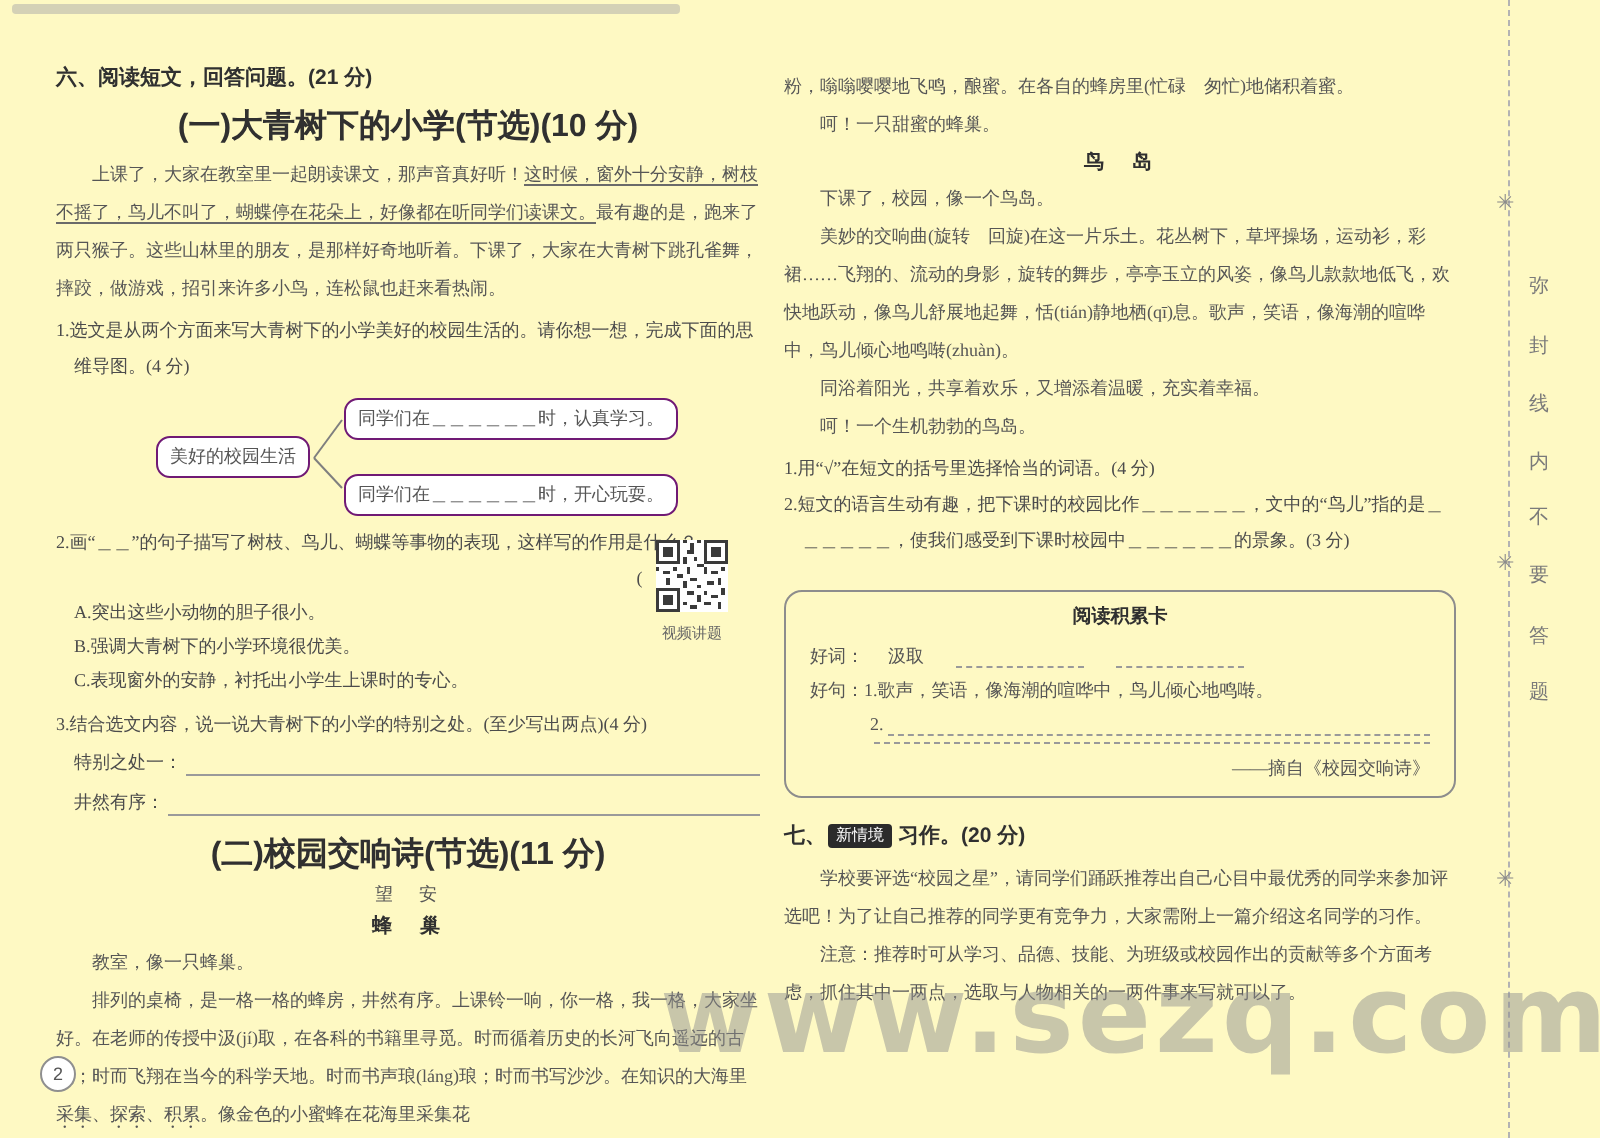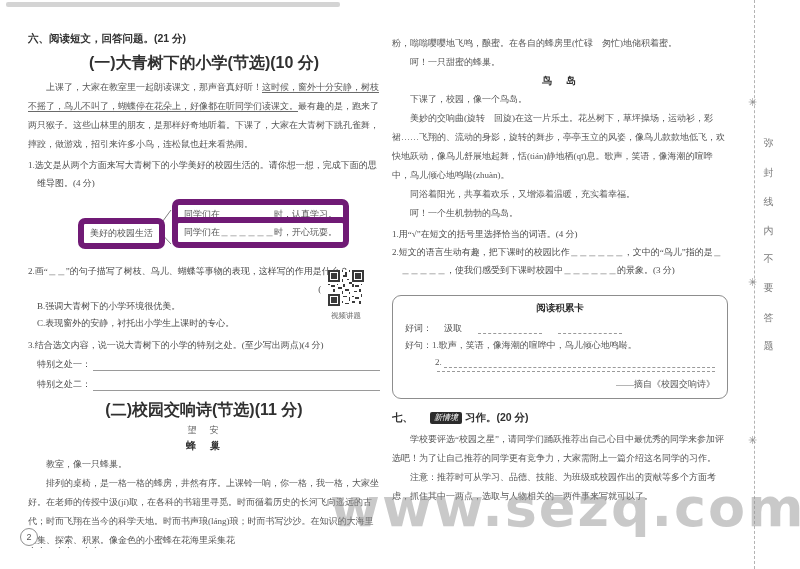--- a/index.html
+++ b/index.html
@@ -1,60 +1,60 @@
 <!DOCTYPE html>
 <html><head>
 <meta charset="utf-8">
 <style>
   html,body{margin:0;padding:0;background:#e9e9e9;}
-  .sheet{position:relative;width:800px;height:569px;background:#ffffff;overflow:hidden;
+  .sheet{position:relative;width:800px;height:569px;background:#fef9c3;overflow:hidden;
          font-family:"Liberation Serif","DejaVu Serif",serif;color:#4a4a4a;}
   .page{position:absolute;}
   .page-left{left:28px;top:32px;width:352px;}
   .page-right{left:392px;top:34px;width:336px;}
   .hd{font-family:"Liberation Sans","DejaVu Sans",sans-serif;font-weight:bold;color:#303030;font-size:16px;}
   .sec{font-size:10.5px;margin:0 0 7px 0;}
   .ctr{text-align:center;}
   p{margin:0;}
   .psg{font-size:9px;line-height:19px;color:#565656;}
   .ind{text-indent:2em;}
   .q{font-size:9px;line-height:18px;color:#4c4c4c;}
   .hang{padding-left:1em;text-indent:-1em;}
   .mt2{margin-top:2px;}.mt4{margin-top:4px;}.mt6{margin-top:6px;}
   .ul{text-decoration:underline;text-underline-offset:2px;text-decoration-color:#6a6a6a;}
   .dots{-webkit-text-emphasis:filled dot #555;text-emphasis:filled dot #555;
         -webkit-text-emphasis-position:under right;text-emphasis-position:under right;}
   
   .mindmap{position:relative;height:62px;margin:5px 0 3px 0;}
-  .mm-box{position:absolute;border:6px solid #701a75;border-radius:7px;padding:3px 6px;
+  .mm-box{position:absolute;border:1px solid #701a75;border-radius:7px;padding:3px 6px;
           font-size:9px;line-height:13px;color:#555;background:#fff;white-space:nowrap;}
   .mm-root{left:50px;top:21px;}
   .mm-b1{left:144px;top:2px;}
-  .mm-b2{left:144px;top:20px;}
+  .mm-b2{left:144px;top:40px;}
   .mm-lines{position:absolute;left:128px;top:0;}
   .slot{font-size:9px;line-height:18px;text-align:right;padding-right:16px;color:#4c4c4c;}
   .opt{padding-left:1em;line-height:17px;}
   .blank-row{display:flex;font-size:9px;line-height:20px;padding-left:1em;color:#4c4c4c;}
   .wline{flex:1;border-bottom:1px solid #9a9a9a;margin:0 0 3px 2px;}
   .author{font-size:9px;color:#565656;letter-spacing:2px;margin-top:3px;}
   .poem-t{letter-spacing:2px;margin-top:2px;font-size:10px;}
   
   .card{border:1px solid #8d8d8d;border-radius:9px;padding:6px 12px 7px 12px;margin-top:16px;
         font-size:9px;color:#555;}
   .card-title{font-size:9.5px;margin-bottom:5px;}
   .card-row{display:flex;align-items:flex-end;line-height:17px;}
   .gap{margin-left:12px;}
   .dblank{width:64px;border-bottom:1px dashed #9a9a9a;margin:0 0 3px 16px;}
   .s2{padding-left:30px;}
   .dline{flex:1;border-bottom:1px dashed #9a9a9a;margin:0 0 3px 2px;}
   .card-source{text-align:right;margin-top:3px;}
   
   .writing-hd{margin-top:12px;margin-bottom:5px;}
   .badge{display:inline-block;background:#2b2b2b;color:#fff;font-size:8px;line-height:10px;
-         padding:1px 4px;border-radius:2px;margin:0 3px 0 17px;vertical-align:1px;font-weight:normal;font-style:italic;}
+         padding:1px 4px;border-radius:2px;margin:0 3px 0 1px;vertical-align:1px;font-weight:normal;}
   
   .qr-wrap{position:absolute;left:296px;top:238px;width:44px;text-align:center;}
   .qr-label{font-size:7.5px;color:#666;margin-top:1px;font-family:"Liberation Sans",sans-serif;}
   
   .top-bar{position:absolute;left:6px;top:2px;width:334px;height:5px;background:#a9a9a9;opacity:.5;border-radius:2px;}
   .watermark{position:absolute;left:330px;top:476px;z-index:6;font-family:"DejaVu Sans",sans-serif;
              font-weight:bold;font-size:54px;color:#8f8f8f;opacity:.48;letter-spacing:2px;white-space:nowrap;}
   .bind-line{position:absolute;left:754px;top:0;height:569px;border-left:1px dashed #b3b3b3;}
   .bind-mark{position:absolute;left:748px;font-size:11px;color:#8c8c8c;z-index:2;line-height:11px;}
   .bm1{top:97px;}.bm2{top:277px;}.bm3{top:435px;}
@@ -83,30 +83,31 @@
         <line x1="1" y1="32" x2="15" y2="13" stroke="#7f7f7f" stroke-width="1"></line>
         <line x1="1" y1="32" x2="15" y2="47" stroke="#7f7f7f" stroke-width="1"></line>
       </svg>
       <div class="mm-box mm-root">美好的校园生活</div>
       <div class="mm-box mm-b1">同学们在＿＿＿＿＿＿时，认真学习。</div>
       <div class="mm-box mm-b2">同学们在＿＿＿＿＿＿时，开心玩耍。</div>
     </div>
 
     <p class="q hang">2.画“＿＿”的句子描写了树枝、鸟儿、蝴蝶等事物的表现，这样写的作用是什么？</p>
     <div class="slot">(　　)(2 分)</div>
+    <p class="q opt">A.突出这些小动物的胆子很小。</p>
     <p class="q opt">B.强调大青树下的小学环境很优美。</p>
     <p class="q opt">C.表现窗外的安静，衬托出小学生上课时的专心。</p>
 
     <p class="q hang mt4">3.结合选文内容，说一说大青树下的小学的特别之处。(至少写出两点)(4 分)</p>
     <div class="blank-row">
       <span>特别之处一：</span>
       <span class="wline"></span>
     </div>
     <div class="blank-row">
-      <span>特别之处二：</span>
+      <span>井然有序：</span>
       <span class="wline"></span>
     </div>
 
     <div class="hd ctr mt6">(二)校园交响诗(节选)(11 分)</div>
     <div class="ctr author">望　安</div>
     <div class="hd ctr poem-t">蜂　巢</div>
     <p class="psg ind mt2">教室，像一只蜂巢。</p>
     <p class="psg ind"><span>排列的桌椅，是一格一格的蜂房，井然有序。上课铃一响，你一格，我一格，大家坐好。在老师的传授中汲(jí)取，在各科的书籍里寻觅。时而循着历史的长河飞向遥远的古代；时而飞翔在当今的科学天地。时而书声琅(láng)琅；时而书写沙沙。在知识的大海里</span><span class="dots">采集</span><span>、</span><span class="dots">探索</span><span>、</span><span class="dots">积累</span><span>。像金色的小蜜蜂在花海里采集花</span></p>
 
     <div class="qr-wrap">

